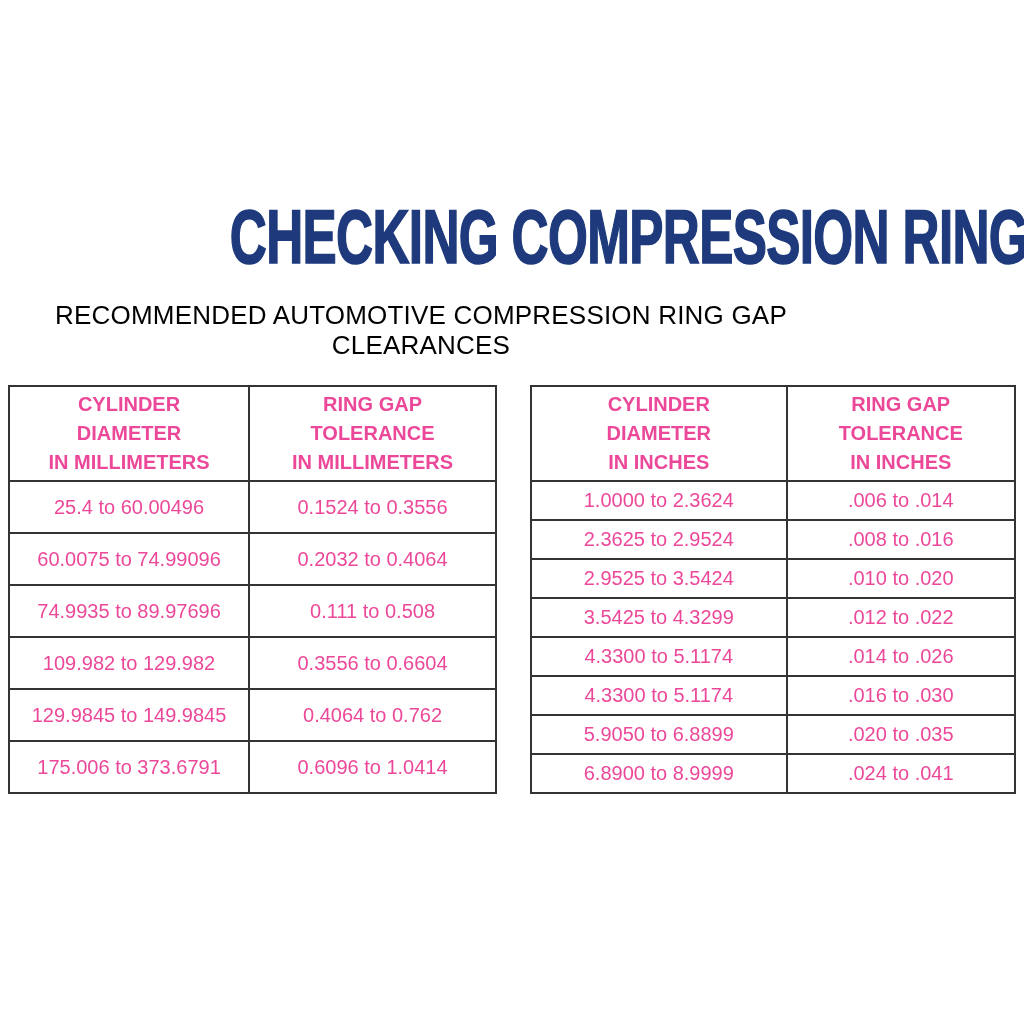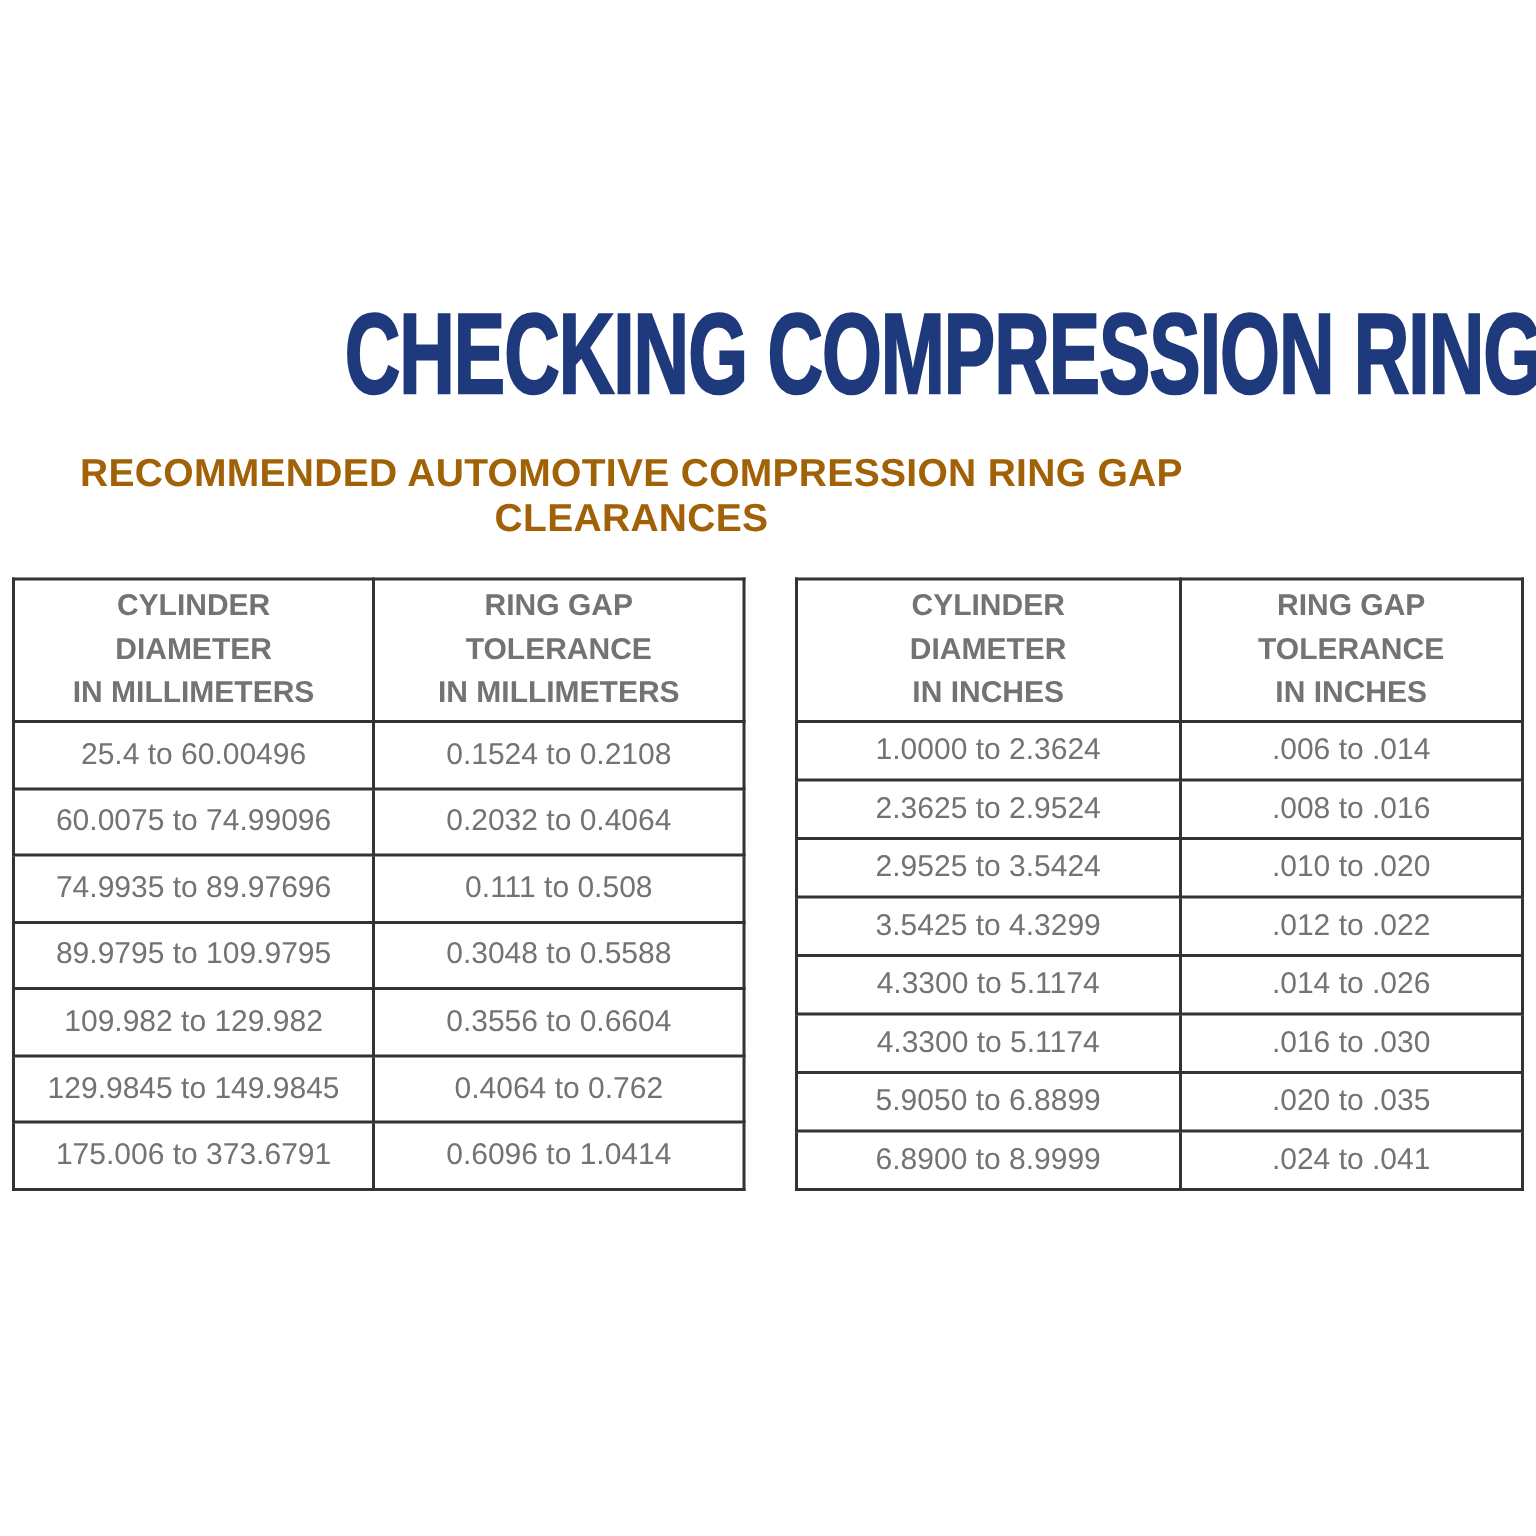--- a/index.html
+++ b/index.html
@@ -37,23 +37,23 @@
   }
   .subtitle {
     position: absolute;
     top: 300px;
     left: 0;
     width: 842px;
     margin: 0;
     text-align: center;
     font-size: 26px;
     line-height: 30px;
-    font-weight: bold;
+    font-weight: normal;
     letter-spacing: 0.2px;
-    color: #a16207;
+    color: #000000;
   }
   .tables {
     position: absolute;
     top: 385px;
     left: 8px;
     width: 1008px;
     display: flex;
     justify-content: space-between;
   }
   table.ringgap {
@@ -61,21 +61,21 @@
     table-layout: fixed;
     background: #ffffff;
   }
   table.t-metric { width: 489px; }
   table.t-inches { width: 486px; }
   table.ringgap th,
   table.ringgap td {
     border: 2px solid #333333;
     text-align: center;
     vertical-align: middle;
-    color: #737373;
+    color: #ec4899;
     padding: 0;
     overflow: hidden;
   }
   table.ringgap th {
     height: 93px;
     font-size: 20px;
     line-height: 29px;
     font-weight: bold;
     white-space: pre-line;
   }
@@ -111,33 +111,29 @@
 DIAMETER
 IN MILLIMETERS</th>
           <th>RING GAP
 TOLERANCE
 IN MILLIMETERS</th>
         </tr>
       </thead>
       <tbody>
         <tr>
           <td>25.4 to 60.00496</td>
-          <td>0.1524 to 0.2108</td>
+          <td>0.1524 to 0.3556</td>
         </tr>
         <tr>
           <td>60.0075 to 74.99096</td>
           <td>0.2032 to 0.4064</td>
         </tr>
         <tr>
           <td>74.9935 to 89.97696</td>
           <td>0.111 to 0.508</td>
-        </tr>
-        <tr>
-          <td>89.9795 to 109.9795</td>
-          <td>0.3048 to 0.5588</td>
         </tr>
         <tr>
           <td>109.982 to 129.982</td>
           <td>0.3556 to 0.6604</td>
         </tr>
         <tr>
           <td>129.9845 to 149.9845</td>
           <td>0.4064 to 0.762</td>
         </tr>
         <tr>

